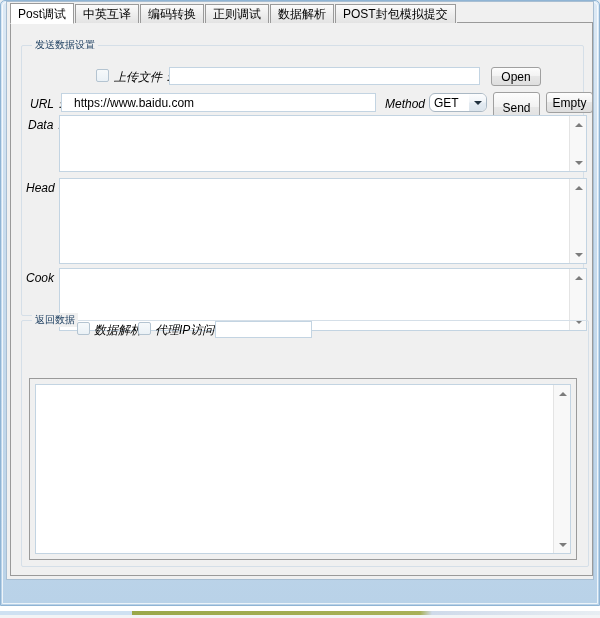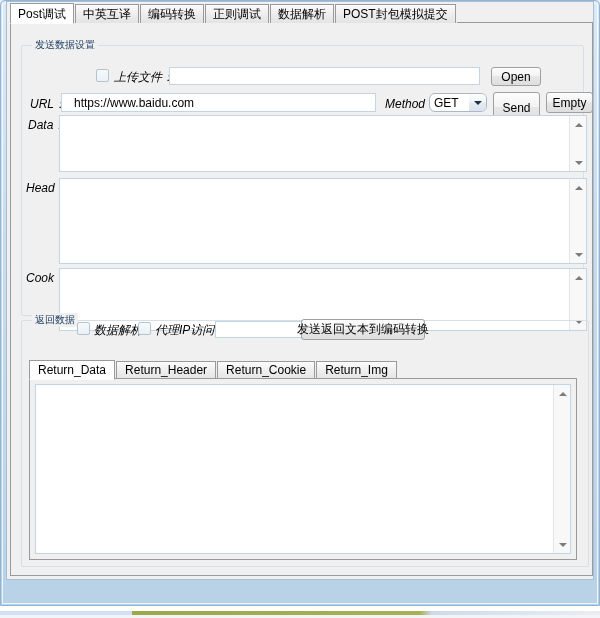--- a/index.html
+++ b/index.html
@@ -468,28 +468,21 @@
       <div class="groupbox" id="gb-return">
         <div class="gb-title">返回数据</div>
 
         <div class="checkbox" style="left:55px; top:1px;"></div>
         <div class="label" style="left:72px; top:2px;">数据解析</div>
 
         <div class="checkbox" style="left:116px; top:1px;"></div>
         <div class="label" style="left:133px; top:2px;">代理IP访问：</div>
         <div class="textbox" style="left:193px; top:0px; width:97px; height:17px;"></div>
 
-        <div class="btn" style="left:279px; top:-2px; width:124px; height:21px;">发送返回文本到编码转换</div>
-
-        <div id="return-tabstrip">
-          <div class="rtab active">Return_Data</div>
-          <div class="rtab">Return_Header</div>
-          <div class="rtab">Return_Cookie</div>
-          <div class="rtab">Return_Img</div>
-        </div>
+
 
         <div id="return-tabpage">
           <div class="memo" id="return-memo">
             <div class="memo-body"></div>
             <div class="vscroll">
               <div class="sb-arrow up">
                   <div class="sb-tri-up"></div>
                 </div>
               <div class="sb-arrow down">
                   <div class="sb-tri-down"></div>

